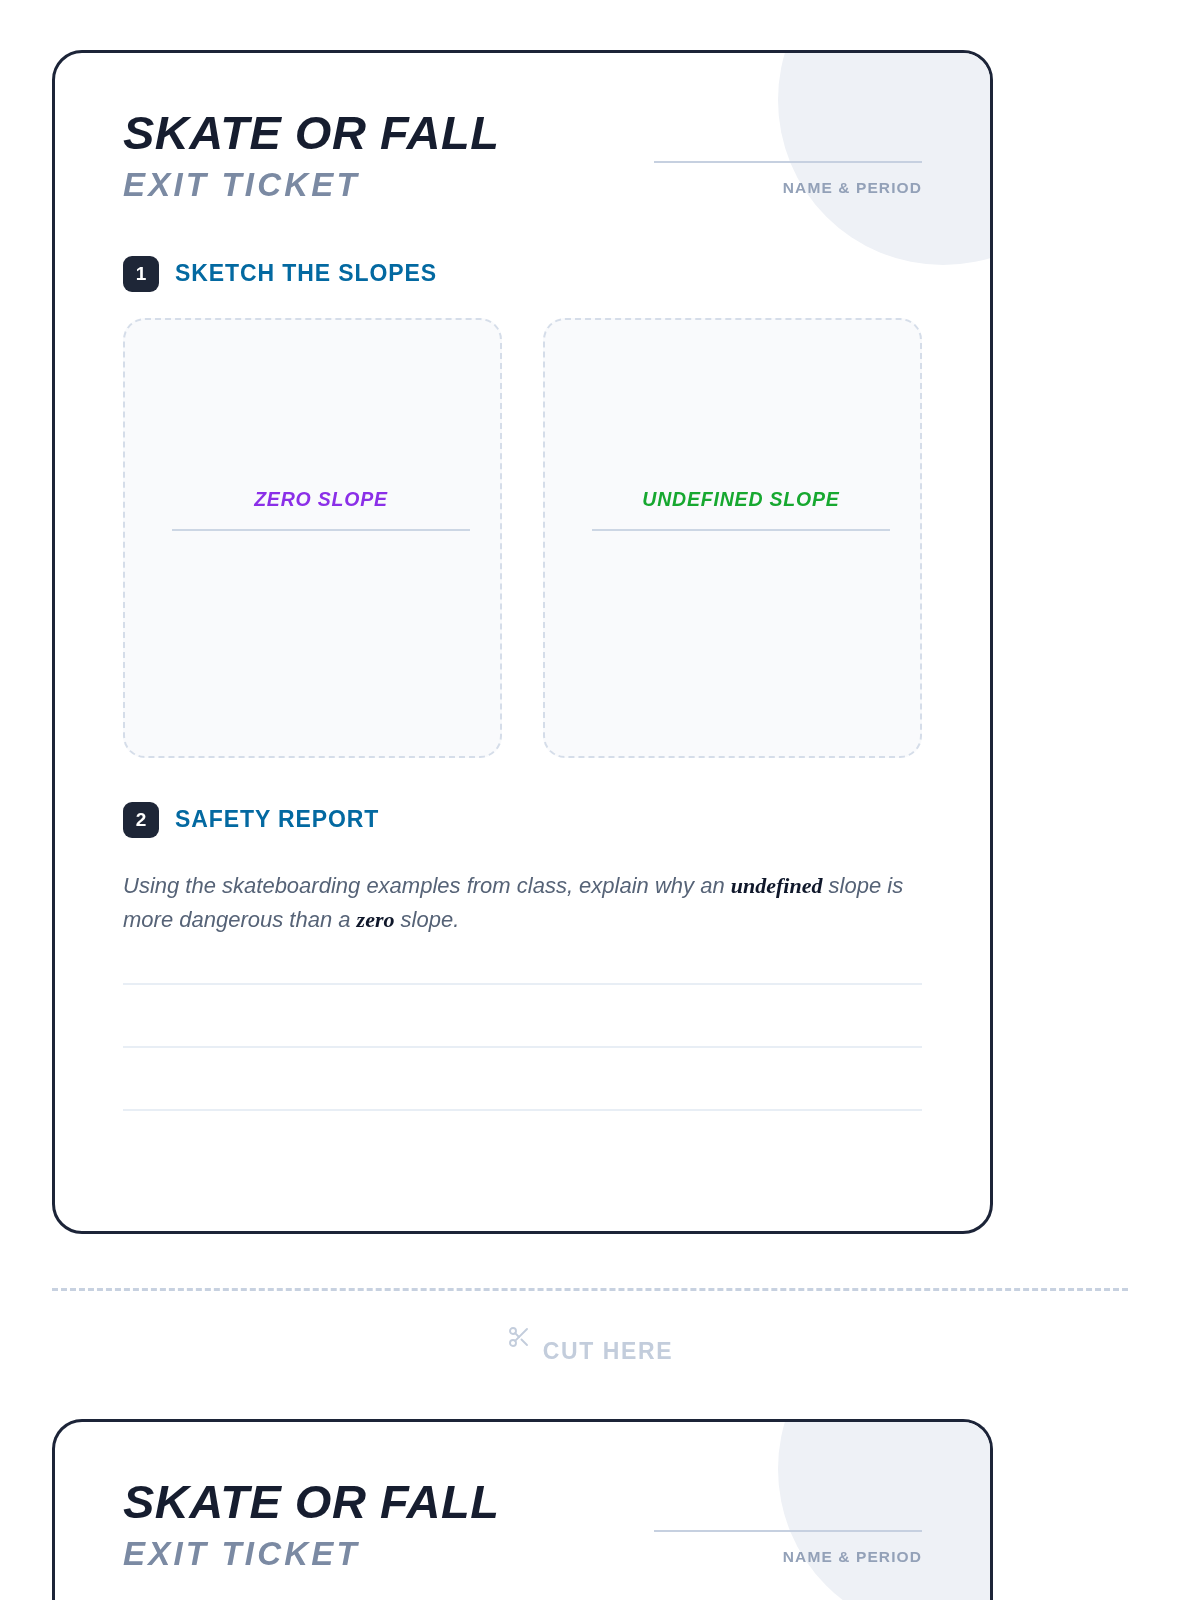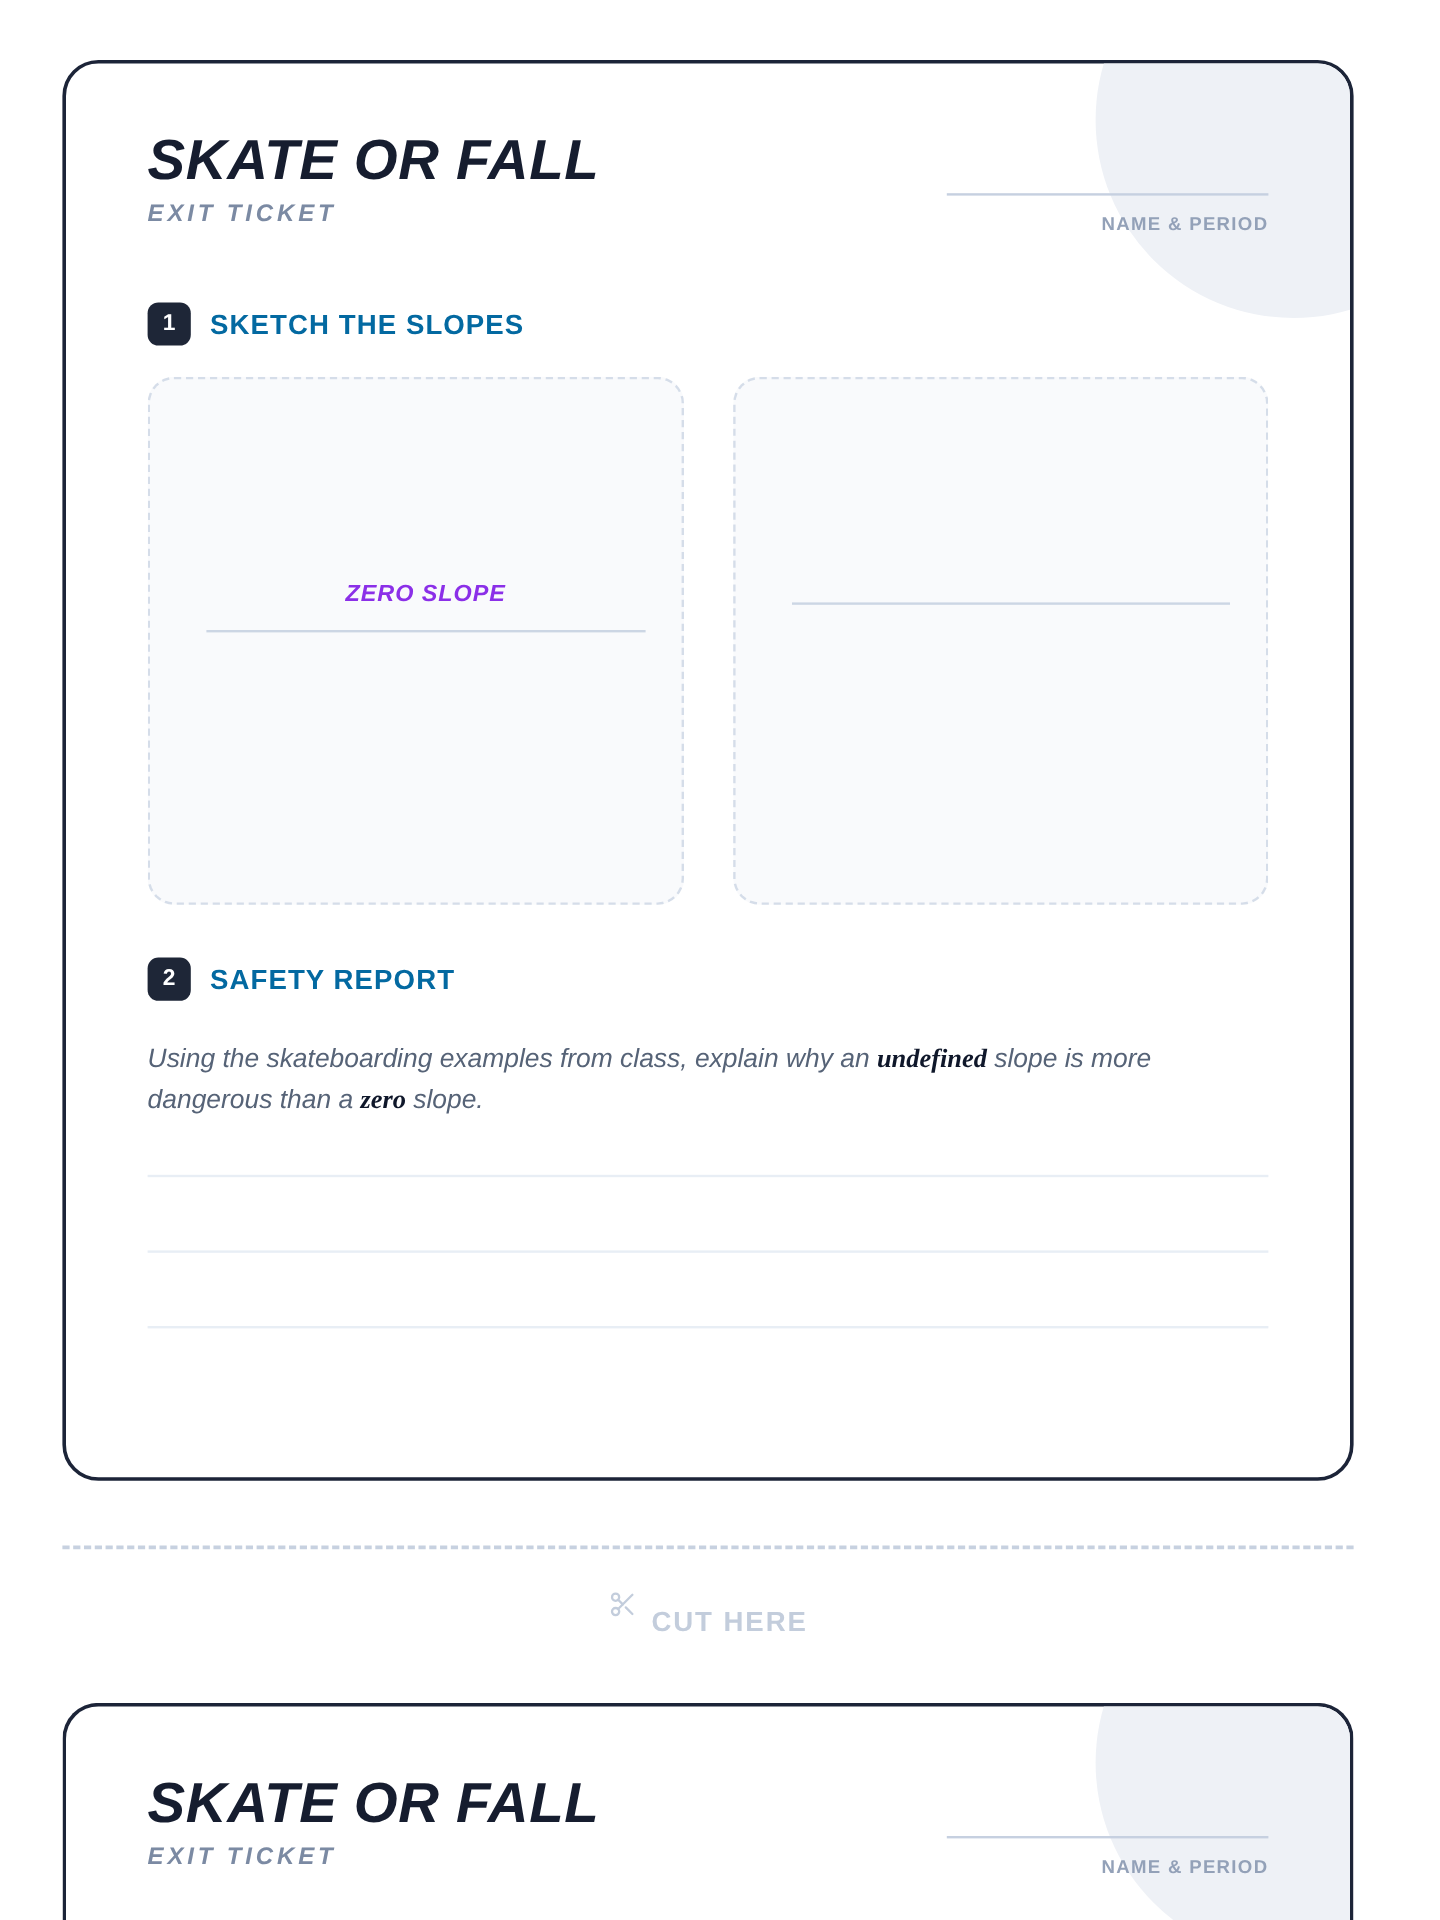--- a/index.html
+++ b/index.html
@@ -16,21 +16,21 @@
     position: relative;
     width: 1200px;
     height: 1600px;
     background: #ffffff;
     padding: 50px 52px 0 52px;
   }
 
   
   .ticket {
     position: relative;
-    width: 1076px;
+    width: 941px;
     border: 3px solid #1c2438;
     border-radius: 30px;
     background: #ffffff;
     overflow: hidden;
     padding: 56px 68px 52px 68px;
   }
 
   .ticket-1 { height: 1184px; }
 
   .ticket-2 {
@@ -67,21 +67,21 @@
     font-weight: bold;
     font-style: italic;
     color: #161d2f;
     letter-spacing: 0.5px;
     line-height: 1.02;
     white-space: nowrap;
   }
 
   .brand-sub {
     margin-top: 11px;
-    font-size: 20px;
+    font-size: 33px;
     font-weight: bold;
     font-style: italic;
     color: #7b8aa3;
     letter-spacing: 3.2px;
     line-height: 1;
     white-space: nowrap;
   }
 
   .name-block {
     width: 268px;
@@ -254,20 +254,21 @@
 
     <div class="sketch-row">
       <div class="sketch-box">
         <div class="sketch-inner">
           <div class="sketch-label" style="color:#8b2fe8;">ZERO SLOPE</div>
           <div class="sketch-rule"></div>
         </div>
       </div>
       <div class="sketch-box">
         <div class="sketch-inner">
+          <div class="sketch-label" style="color:#17a830;">UNDEFINED SLOPE</div>
           <div class="sketch-rule"></div>
         </div>
       </div>
     </div>
 
     <div class="step-head step-2">
       <div class="step-badge">2</div>
       <div class="step-title">SAFETY REPORT</div>
     </div>
 

